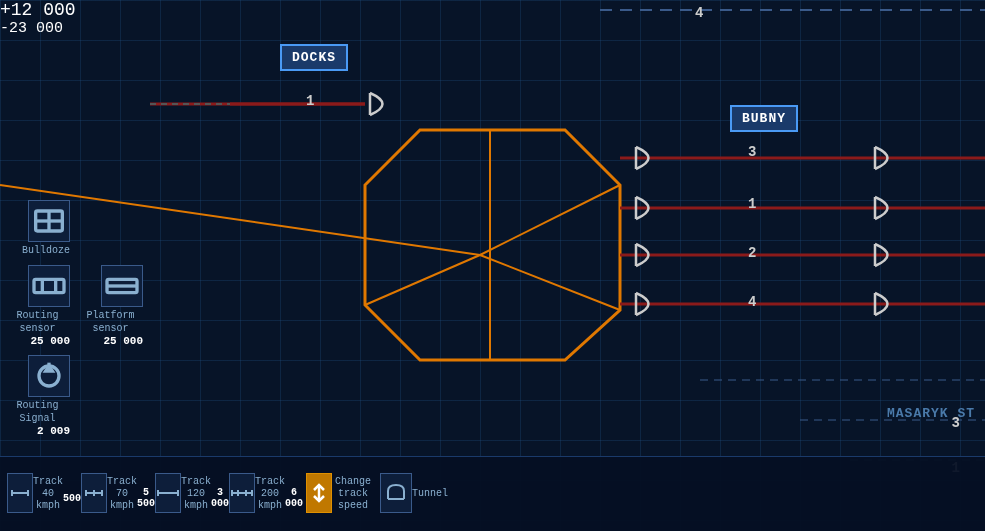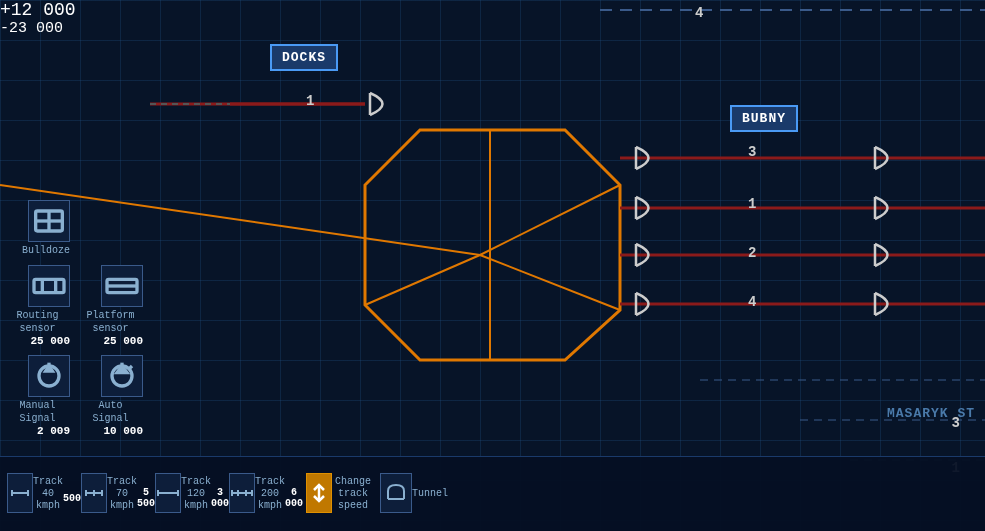--- a/index.html
+++ b/index.html
@@ -30,21 +30,21 @@
       border: 2px solid #4a9af5;
       color: #fff;
       font-size: 13px;
       font-weight: bold;
       padding: 4px 10px;
       letter-spacing: 1px;
       text-transform: uppercase;
     }
 
     .label-docks {
-      top: 44px; left: 270px;
+      top: 44px; left: 280px;
     }
 
     .label-bubny {
       top: 93px; left: 730px; margin-top: 12px;
     }
 
     .label-masaryk {
       position: absolute;
       bottom: 110px; right: 10px;
       color: #4a7aaa;
@@ -315,36 +315,23 @@
 
   <div class="panel-row">
     <div class="panel-item">
       <div class="panel-icon">
         <svg viewBox="0 0 24 24" fill="none" stroke="#8ab0d0" stroke-width="2">
           <circle cx="12" cy="12" r="6"></circle>
           <line x1="12" y1="6" x2="12" y2="4"></line>
           <polygon points="10,9 14,9 12,6" fill="#8ab0d0"></polygon>
         </svg>
       </div>
-      <div class="panel-label">Manual
+      <div class="panel-label">Routing
 Signal</div>
       <div class="panel-price">2 009</div>
-    </div>
-    <div class="panel-item">
-      <div class="panel-icon">
-        <svg viewBox="0 0 24 24" fill="none" stroke="#8ab0d0" stroke-width="2">
-          <circle cx="12" cy="12" r="6"></circle>
-          <line x1="12" y1="6" x2="12" y2="4"></line>
-          <polygon points="9,10 15,10 12,6" fill="#8ab0d0"></polygon>
-          <line x1="16" y1="8" x2="18" y2="6"></line>
-        </svg>
-      </div>
-      <div class="panel-label">Auto
-Signal</div>
-      <div class="panel-price">10 000</div>
     </div>
   </div>
 </div>
 
 <div class="toolbar">
 
   <div class="tool-item">
     <div class="tool-icon">
       <svg viewBox="0 0 24 24" fill="none" stroke="#8ab0d0" stroke-width="2">
         <line x1="4" y1="12" x2="20" y2="12"></line>

